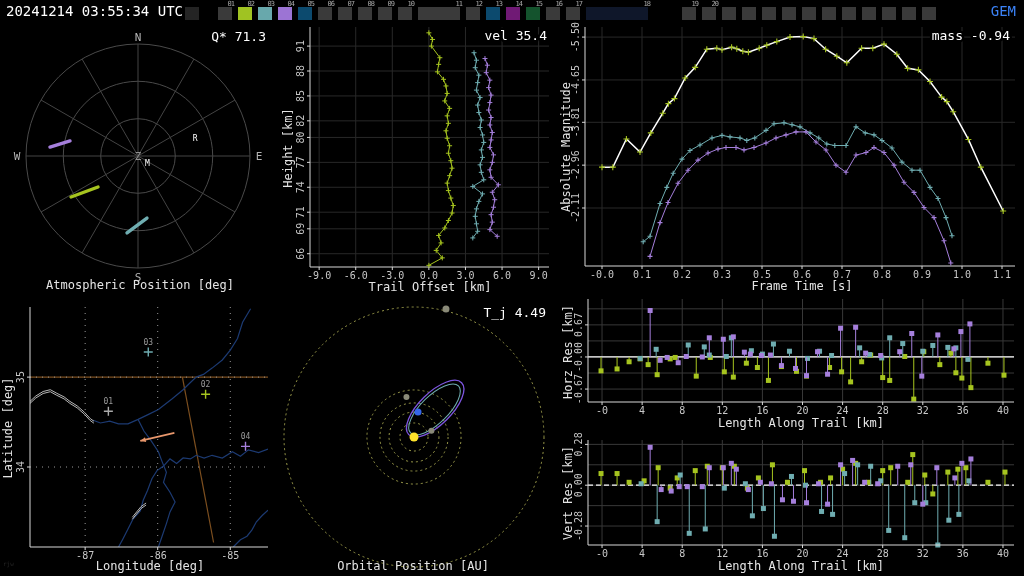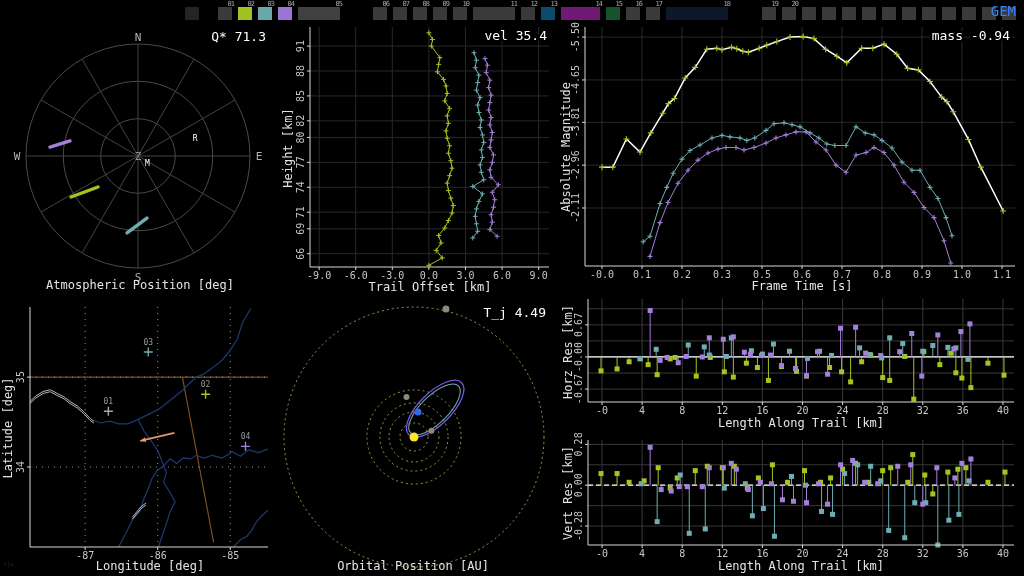--- a/index.html
+++ b/index.html
@@ -21,38 +21,39 @@
   .zen{font-size:11px;fill:#8f8f8f;}
   .ptlab{font-size:8px;fill:#ffffff;}
   .stlab{font-size:8px;fill:#9a9a9a;}
   .wm{font-size:6px;fill:#232323;}
 </style>
 </head>
 <body>
 
 <div id="stage">
   <div id="topbar">
+    <span id="timestamp">20241214 03:55:34 UTC</span>
     <div id="stations">
         <span class="sq" style="background: rgb(36, 36, 36); margin-right: 13px;"></span>
         <span class="sq" style="background: rgb(58, 58, 58);">
           <i>01</i>
         </span>
         <span class="sq" style="background: rgb(160, 195, 34);">
           <i>02</i>
         </span>
         <span class="sq" style="background: rgb(104, 168, 172);">
           <i>03</i>
         </span>
         <span class="sq" style="background: rgb(156, 116, 212);">
           <i>04</i>
         </span>
-        <span class="sq" style="background: #404040; padding-left: 28px;">
+        <span class="sq" style="background: #0c4a6e;">
           <i>05</i>
         </span>
-        <span class="sq" style="background: rgb(58, 58, 58); margin-left: 27px;">
+        <span class="sq" style="background: rgb(58, 58, 58);">
           <i>06</i>
         </span>
         <span class="sq" style="background: rgb(58, 58, 58);">
           <i>07</i>
         </span>
         <span class="sq" style="background: rgb(58, 58, 58);">
           <i>08</i>
         </span>
         <span class="sq" style="background: rgb(58, 58, 58);">
           <i>09</i>
@@ -62,21 +63,21 @@
         </span>
         <span class="sq" style="background: rgb(58, 58, 58); padding-left: 28px;">
           <i>11</i>
         </span>
         <span class="sq" style="background: rgb(58, 58, 58);">
           <i>12</i>
         </span>
         <span class="sq" style="background: #0c4a6e;">
           <i>13</i>
         </span>
-        <span class="sq" style="background: #701a75; padding-left: 25px;">
+        <span class="sq" style="background: #701a75;">
           <i>14</i>
         </span>
         <span class="sq" style="background: #14532d;">
           <i>15</i>
         </span>
         <span class="sq" style="background: rgb(58, 58, 58);">
           <i>16</i>
         </span>
         <span class="sq" style="background: rgb(58, 58, 58); text-align: right;">
           <i>17</i>

